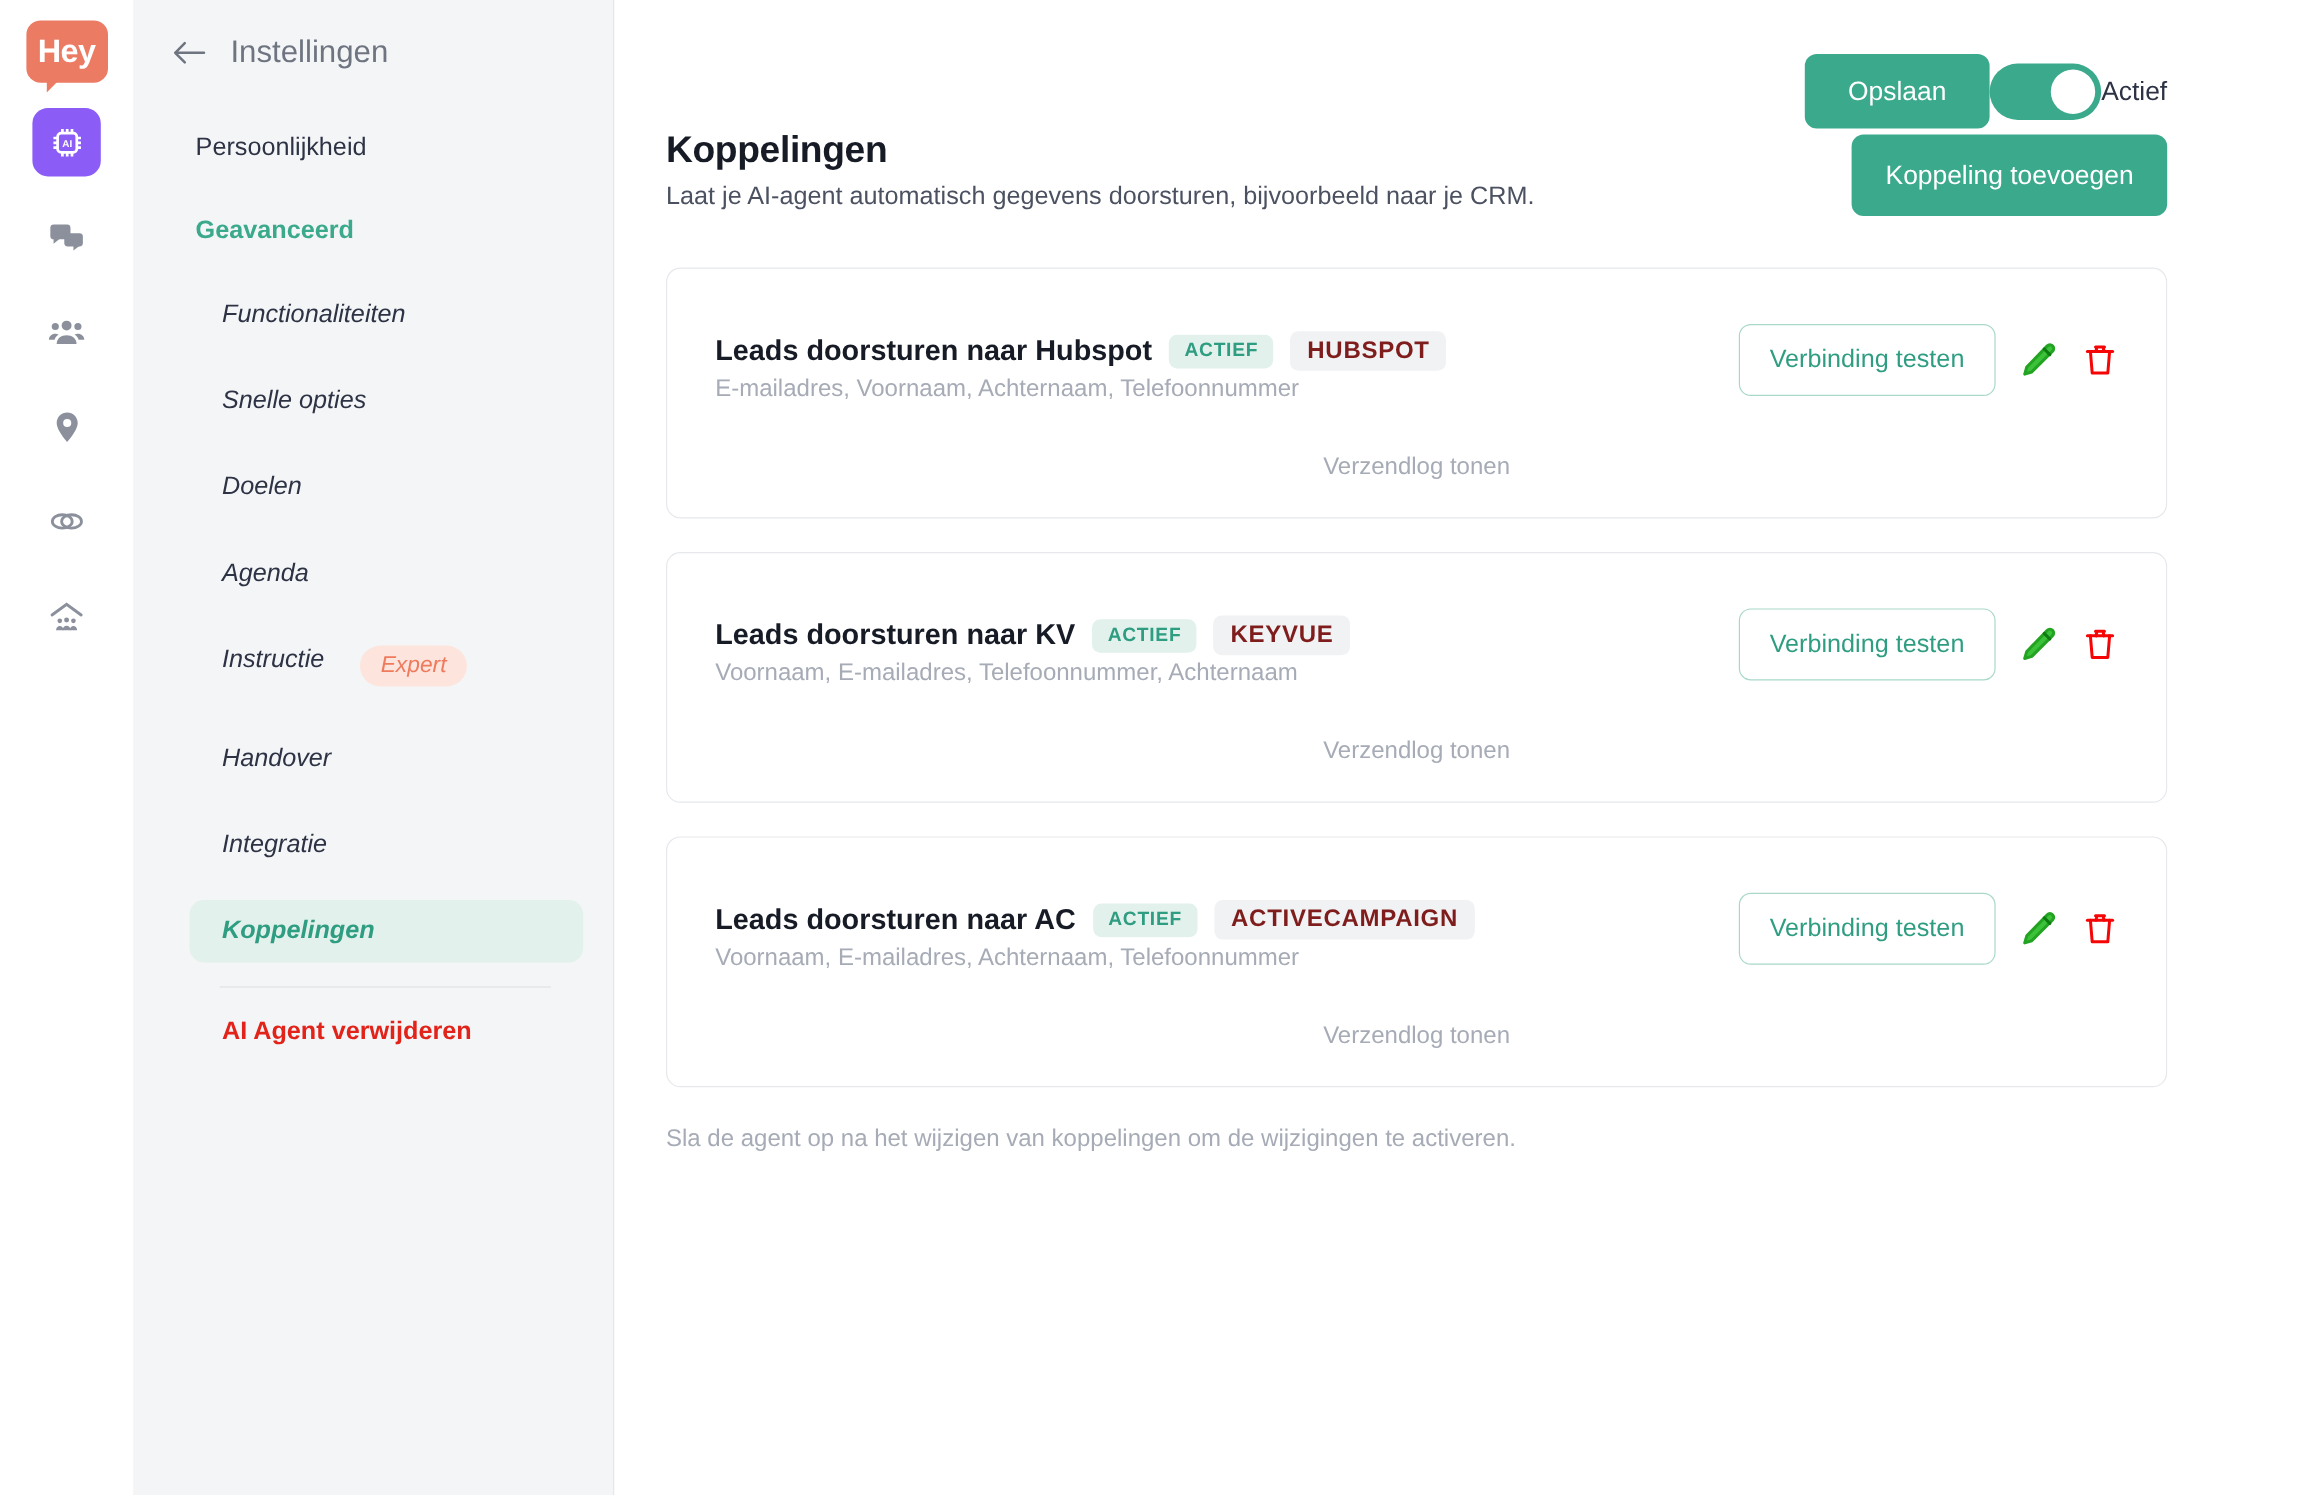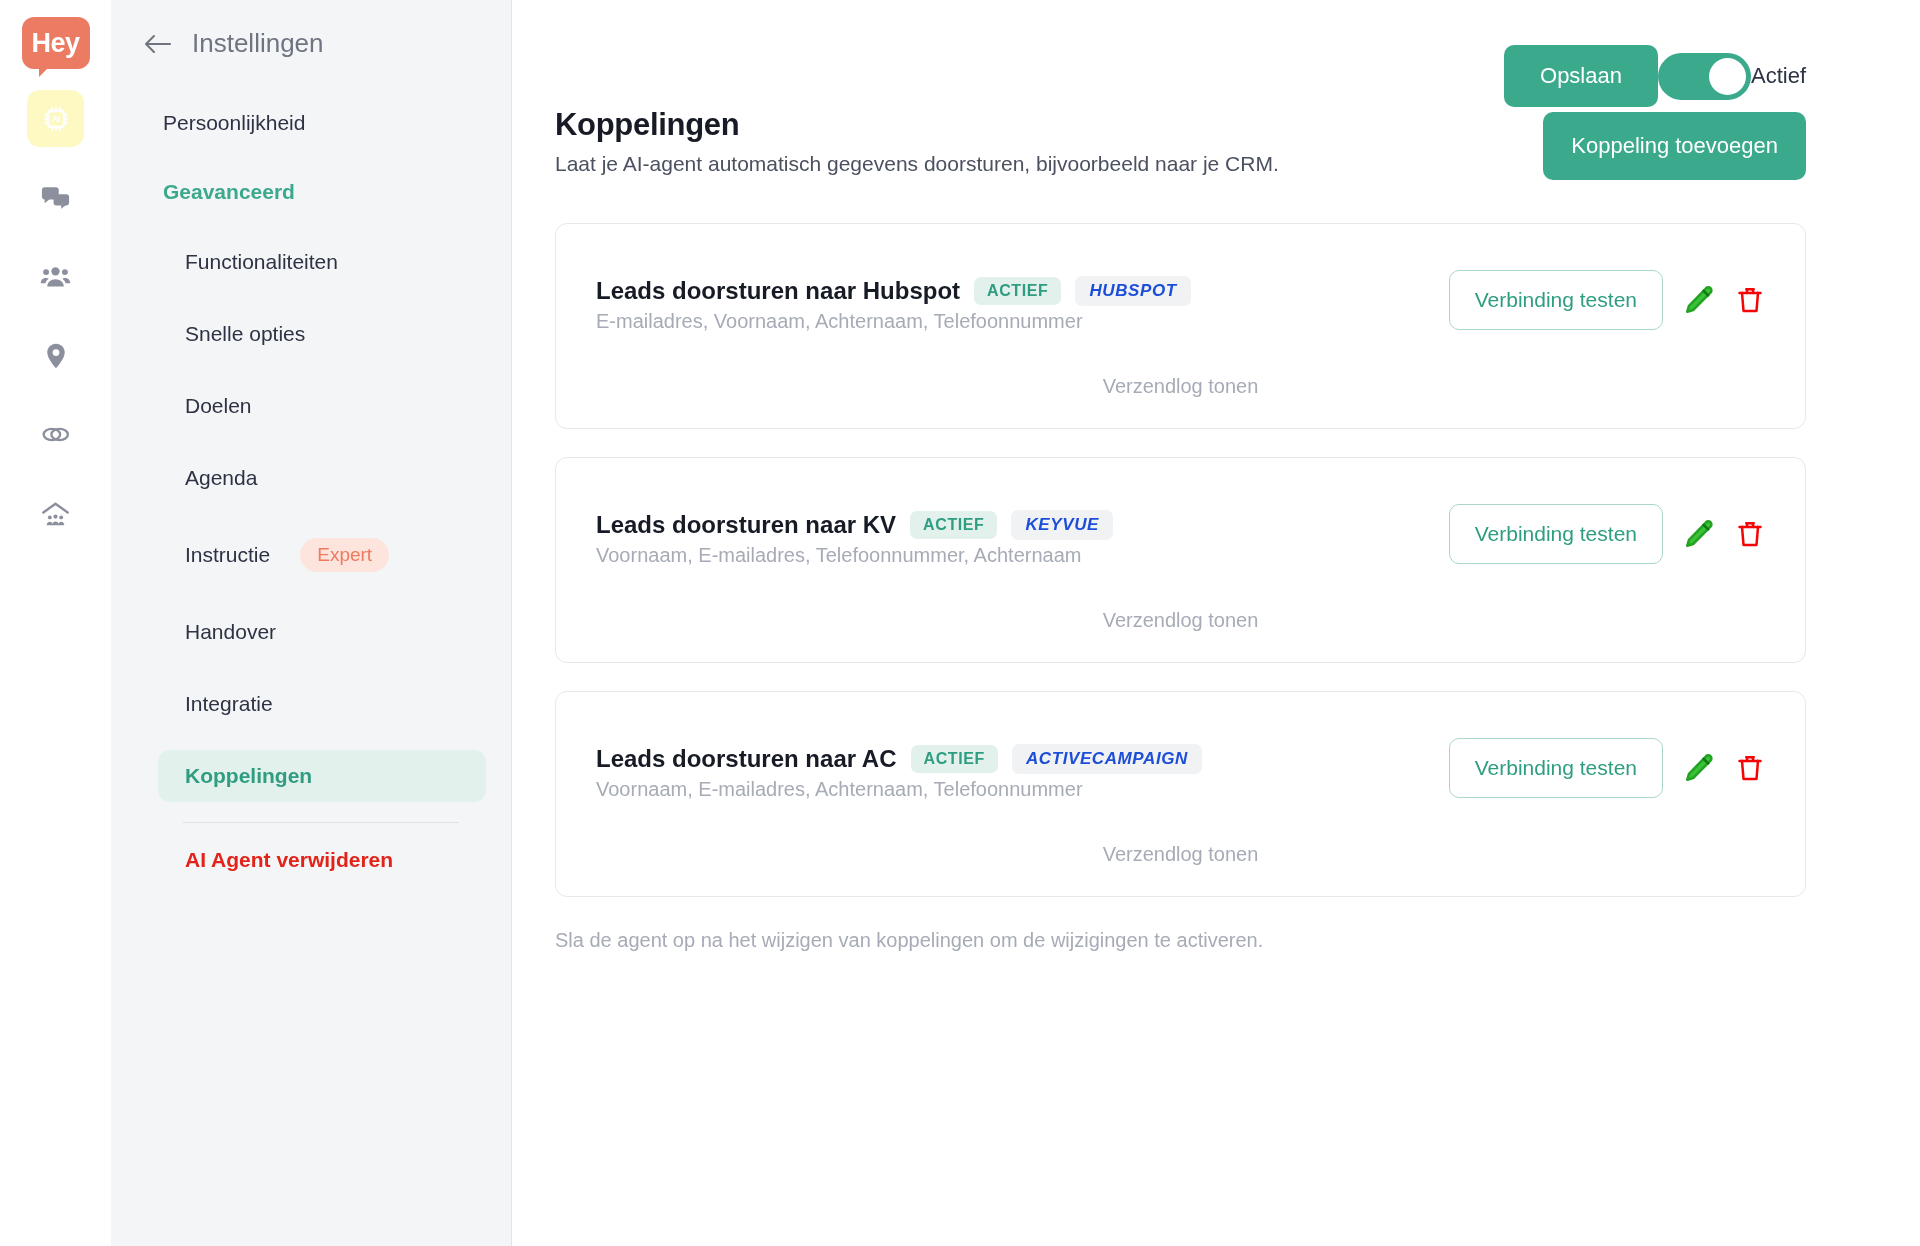--- a/index.html
+++ b/index.html
@@ -47,21 +47,21 @@
     border-left: 9px solid #ec7b63;
     border-bottom: 9px solid transparent;
   }
   .rail-item {
     width: 57px; height: 57px;
     border-radius: 13px;
     display: flex; align-items: center; justify-content: center;
     margin-bottom: 22px;
     cursor: pointer;
   }
-  .rail-item.active { background: #fef9c3; }
+  .rail-item.active { background: #8b5cf6; }
   .rail-item svg { display: block; }
 
   
   .settings {
     width: 401px;
     min-width: 401px;
     height: 1246px;
     background: #f4f5f7;
     border-right: 1px solid #e2e4e8;
     padding: 28px 0 0 0;
@@ -88,23 +88,24 @@
   }
   .nav-top.green { color: #3aa98c; font-weight: bold; }
   .nav-sub {
     font-size: 21px;
     padding: 14px 27px;
     margin-left: 22px;
     border-radius: 12px;
     cursor: pointer;
     color: #2d3344;
     display: flex;
-    align-items: center;
+    align-items: flex-start;
     gap: 30px;
     margin-bottom: 20px;
+    font-style: italic;
   }
   .nav-sub.selected {
     background: #e2f1eb;
     color: #2f9d81;
     font-weight: bold;
   }
   .pill-expert {
     background: #fde4dc;
     color: #ee7b5e;
     font-size: 19px;
@@ -215,27 +216,26 @@
     background: #e2f1eb;
     color: #2f9d81;
     font-size: 16px;
     font-weight: bold;
     letter-spacing: 0.6px;
     padding: 5px 13px;
     border-radius: 7px;
   }
   .badge-provider {
     background: #f1f2f4;
-    color: #1d4ed8;
-    font-size: 17px;
+    color: #7f1d1d;
+    font-size: 20px;
     font-weight: bold;
     letter-spacing: 0.6px;
     padding: 5px 14px;
     border-radius: 7px;
-    font-style: italic;
   }
   .card-fields { font-size: 20px; color: #a6abb6; }
   .card-actions {
     display: flex; align-items: center; gap: 20px;
     padding-top: 10px;
   }
   .btn-test {
     border: 1px solid #a9d8ca;
     background: #ffffff;
     color: #2f9d81;

